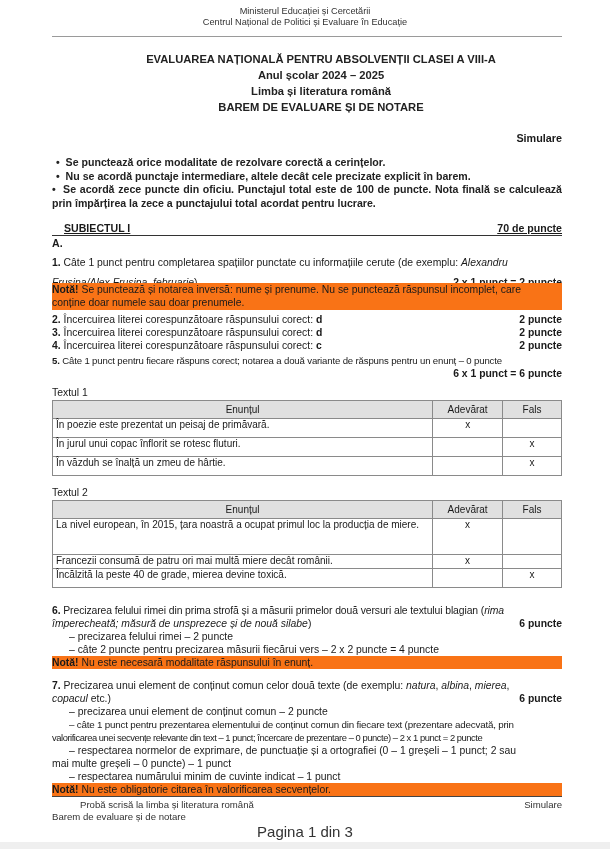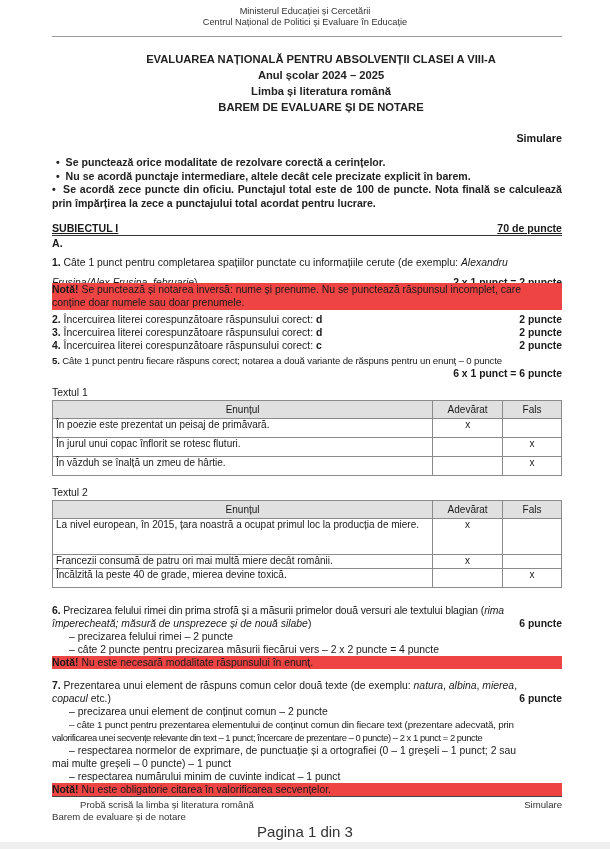--- a/index.html
+++ b/index.html
@@ -11,25 +11,25 @@
   .bottom-strip { position: absolute; left: 0; top: 842px; width: 610px; height: 7px; background: #efefef; }
   .abs { position: absolute; }
   .hdr-small { left: 0; width: 610px; text-align: center; font-size: 9.2px; color: #333; }
   .hr-top { left: 52px; width: 510px; top: 36px; height: 0; border-top: 1px solid #9a9a9a; }
   .title { left: 0; width: 610px; text-align: center; font-weight: bold; font-size: 11.2px; color: #222; padding-left: 16px; }
   .bold { font-weight: bold; }
   .bullets { left: 56px; width: 506px; top: 156px; font-weight: bold; font-size: 10.6px; line-height: 13.5px; color: #222; }
   .bullets div { text-align: justify; }
   .bullets .b3 { text-align-last: left; }
   .subj { left: 52px; width: 510px; top: 222px; height: 13px; border-bottom: 1.2px solid #333; font-weight: bold; font-size: 10.6px; }
-  .subj .l { position: absolute; left: 0; top: 0; text-decoration: underline; }
+  .subj .l { position: absolute; left: 12px; top: 0; text-decoration: underline; }
   .subj .r { position: absolute; right: 0; top: 0; text-decoration: underline; }
   .line { position: absolute; left: 52px; width: 510px; font-size: 10.4px; line-height: 13px; white-space: nowrap; }
   .line .r { position: absolute; right: 0; top: 0; font-weight: bold; }
-  .nota { position: absolute; left: 52px; width: 510px; background: #ef4444; font-size: 10.4px; line-height: 13px; padding: 0 0 0 0; }
+  .nota { position: absolute; left: 52px; width: 510px; background: #f97316; font-size: 10.4px; line-height: 13px; padding: 0 0 0 0; }
   .nota b { font-weight: bold; }
   table.tf { position: absolute; left: 52px; width: 510px; border-collapse: collapse; font-size: 10px; }
   table.tf th { background: #e0e0e0; font-weight: normal; border: 1px solid #8a8a8a; height: 17px; padding: 0; }
   table.tf td { border: 1px solid #8a8a8a; padding: 0 3px; vertical-align: top; line-height: 12.5px; }
   table.tf td.mark { text-align: center; }
   .tlabel { position: absolute; left: 52px; font-size: 10.4px; }
   .indent { padding-left: 17px; }
   .footer { font-size: 9.6px; color: #333; }
   i { font-style: italic; }
 </style>
@@ -161,21 +161,21 @@
     <i>împerecheată; măsură de unsprezece și de nouă silabe</i><span>)</span>
     <span class="r">6 puncte</span>
   </div>
   <div class="line indent" style="top:630px;">– precizarea felului rimei  – 2 puncte</div>
   <div class="line indent" style="top:643px;">– câte 2 puncte pentru precizarea măsurii fiecărui vers – 2 x 2 puncte = 4 puncte</div>
   <div class="nota" style="top:656px; height:13px;">
     <b>Notă!</b><span> Nu este necesară modalitate răspunsului în enunț.</span>
   </div>
 
   <div class="line" style="top:679px;">
-    <b>7.</b> <span>Prezentarea unui element de răspuns comun celor două texte (de exemplu: </span><i>natura</i>, <i>albina</i>, <i>mierea</i>,
+    <b>7.</b> <span>Precizarea unui element de conținut comun celor două texte (de exemplu: </span><i>natura</i>, <i>albina</i>, <i>mierea</i>,
   </div>
   <div class="line" style="top:692px;">
     <i>copacul</i><span> etc.)</span>
     <span class="r">6 puncte</span>
   </div>
   <div class="line indent" style="top:705px;">– precizarea unui element de conținut comun – 2 puncte</div>
   <div class="line indent" style="top:718px; font-size:9.8px; letter-spacing:-0.2px;">– câte 1 punct pentru prezentarea elementului de conținut comun din fiecare text (prezentare adecvată, prin</div>
   <div class="line" style="top:731px; font-size:9.4px; letter-spacing:-0.45px;">valorificarea unei secvențe relevante din text – 1 punct; încercare de prezentare – 0 puncte) – 2 x 1 punct = 2 puncte</div>
   <div class="line indent" style="top:744px;">– respectarea normelor de exprimare, de punctuație și a ortografiei (0 – 1 greșeli – 1 punct; 2 sau</div>
   <div class="line" style="top:757px;">mai multe greșeli – 0 puncte) – 1 punct</div>

